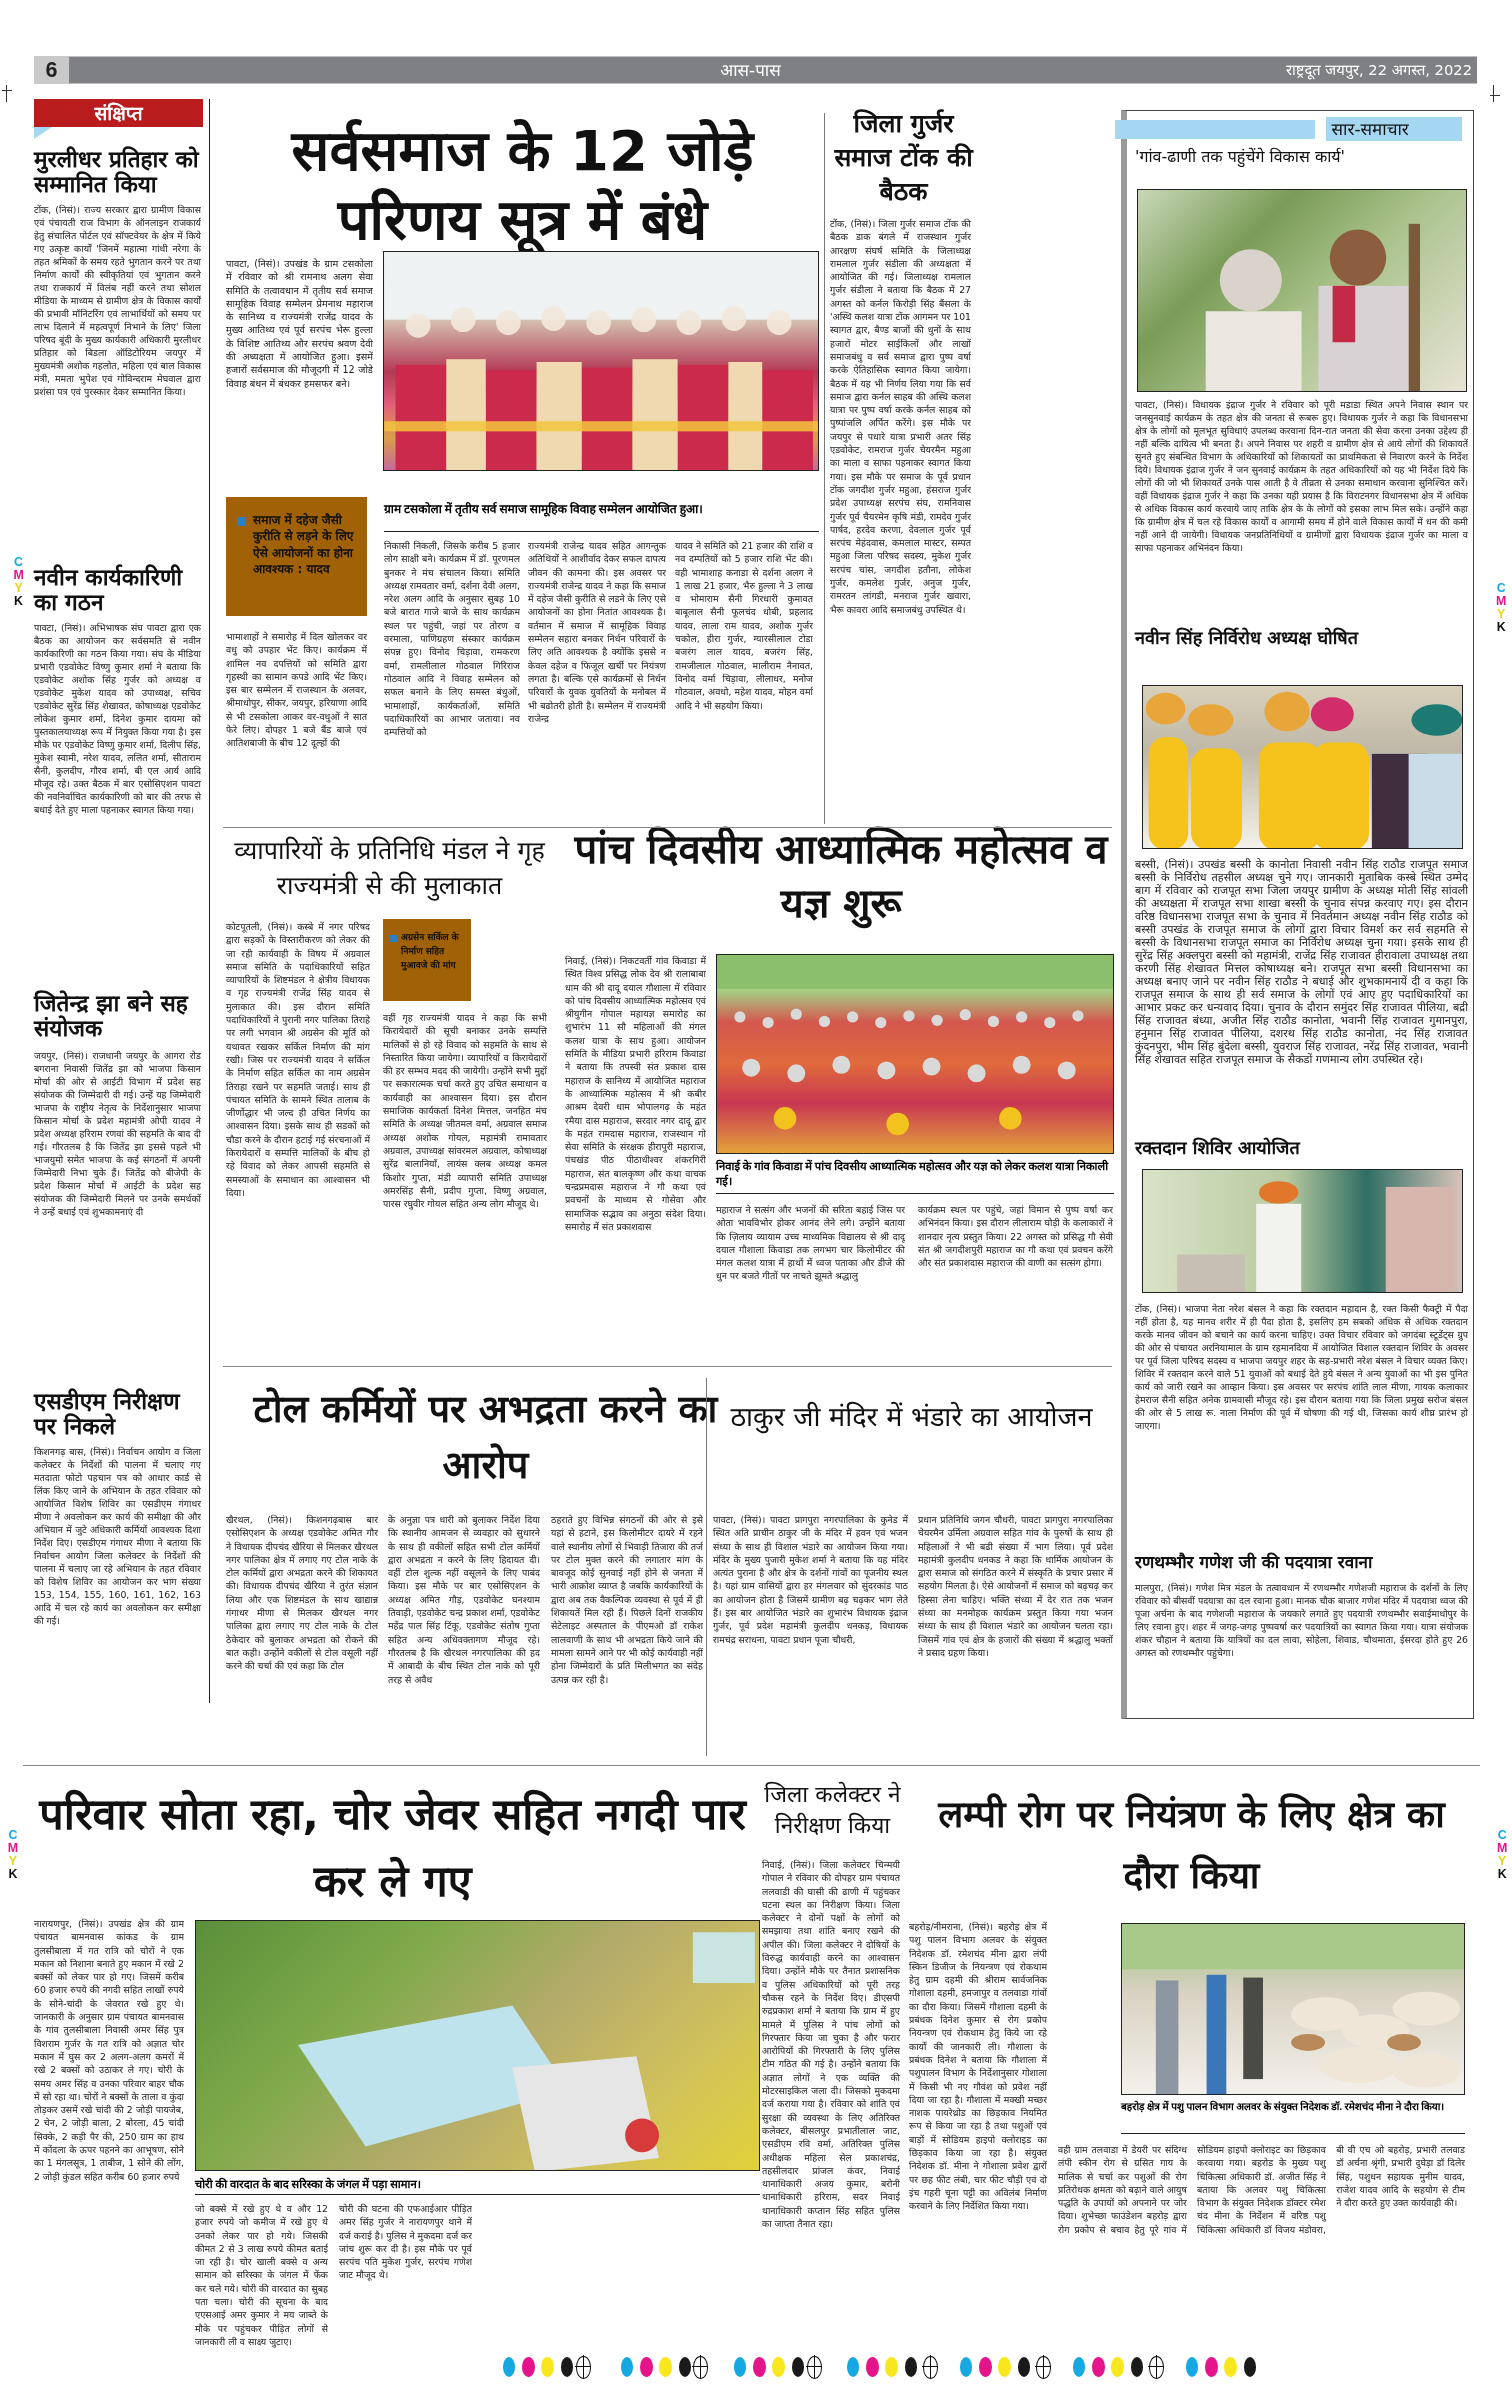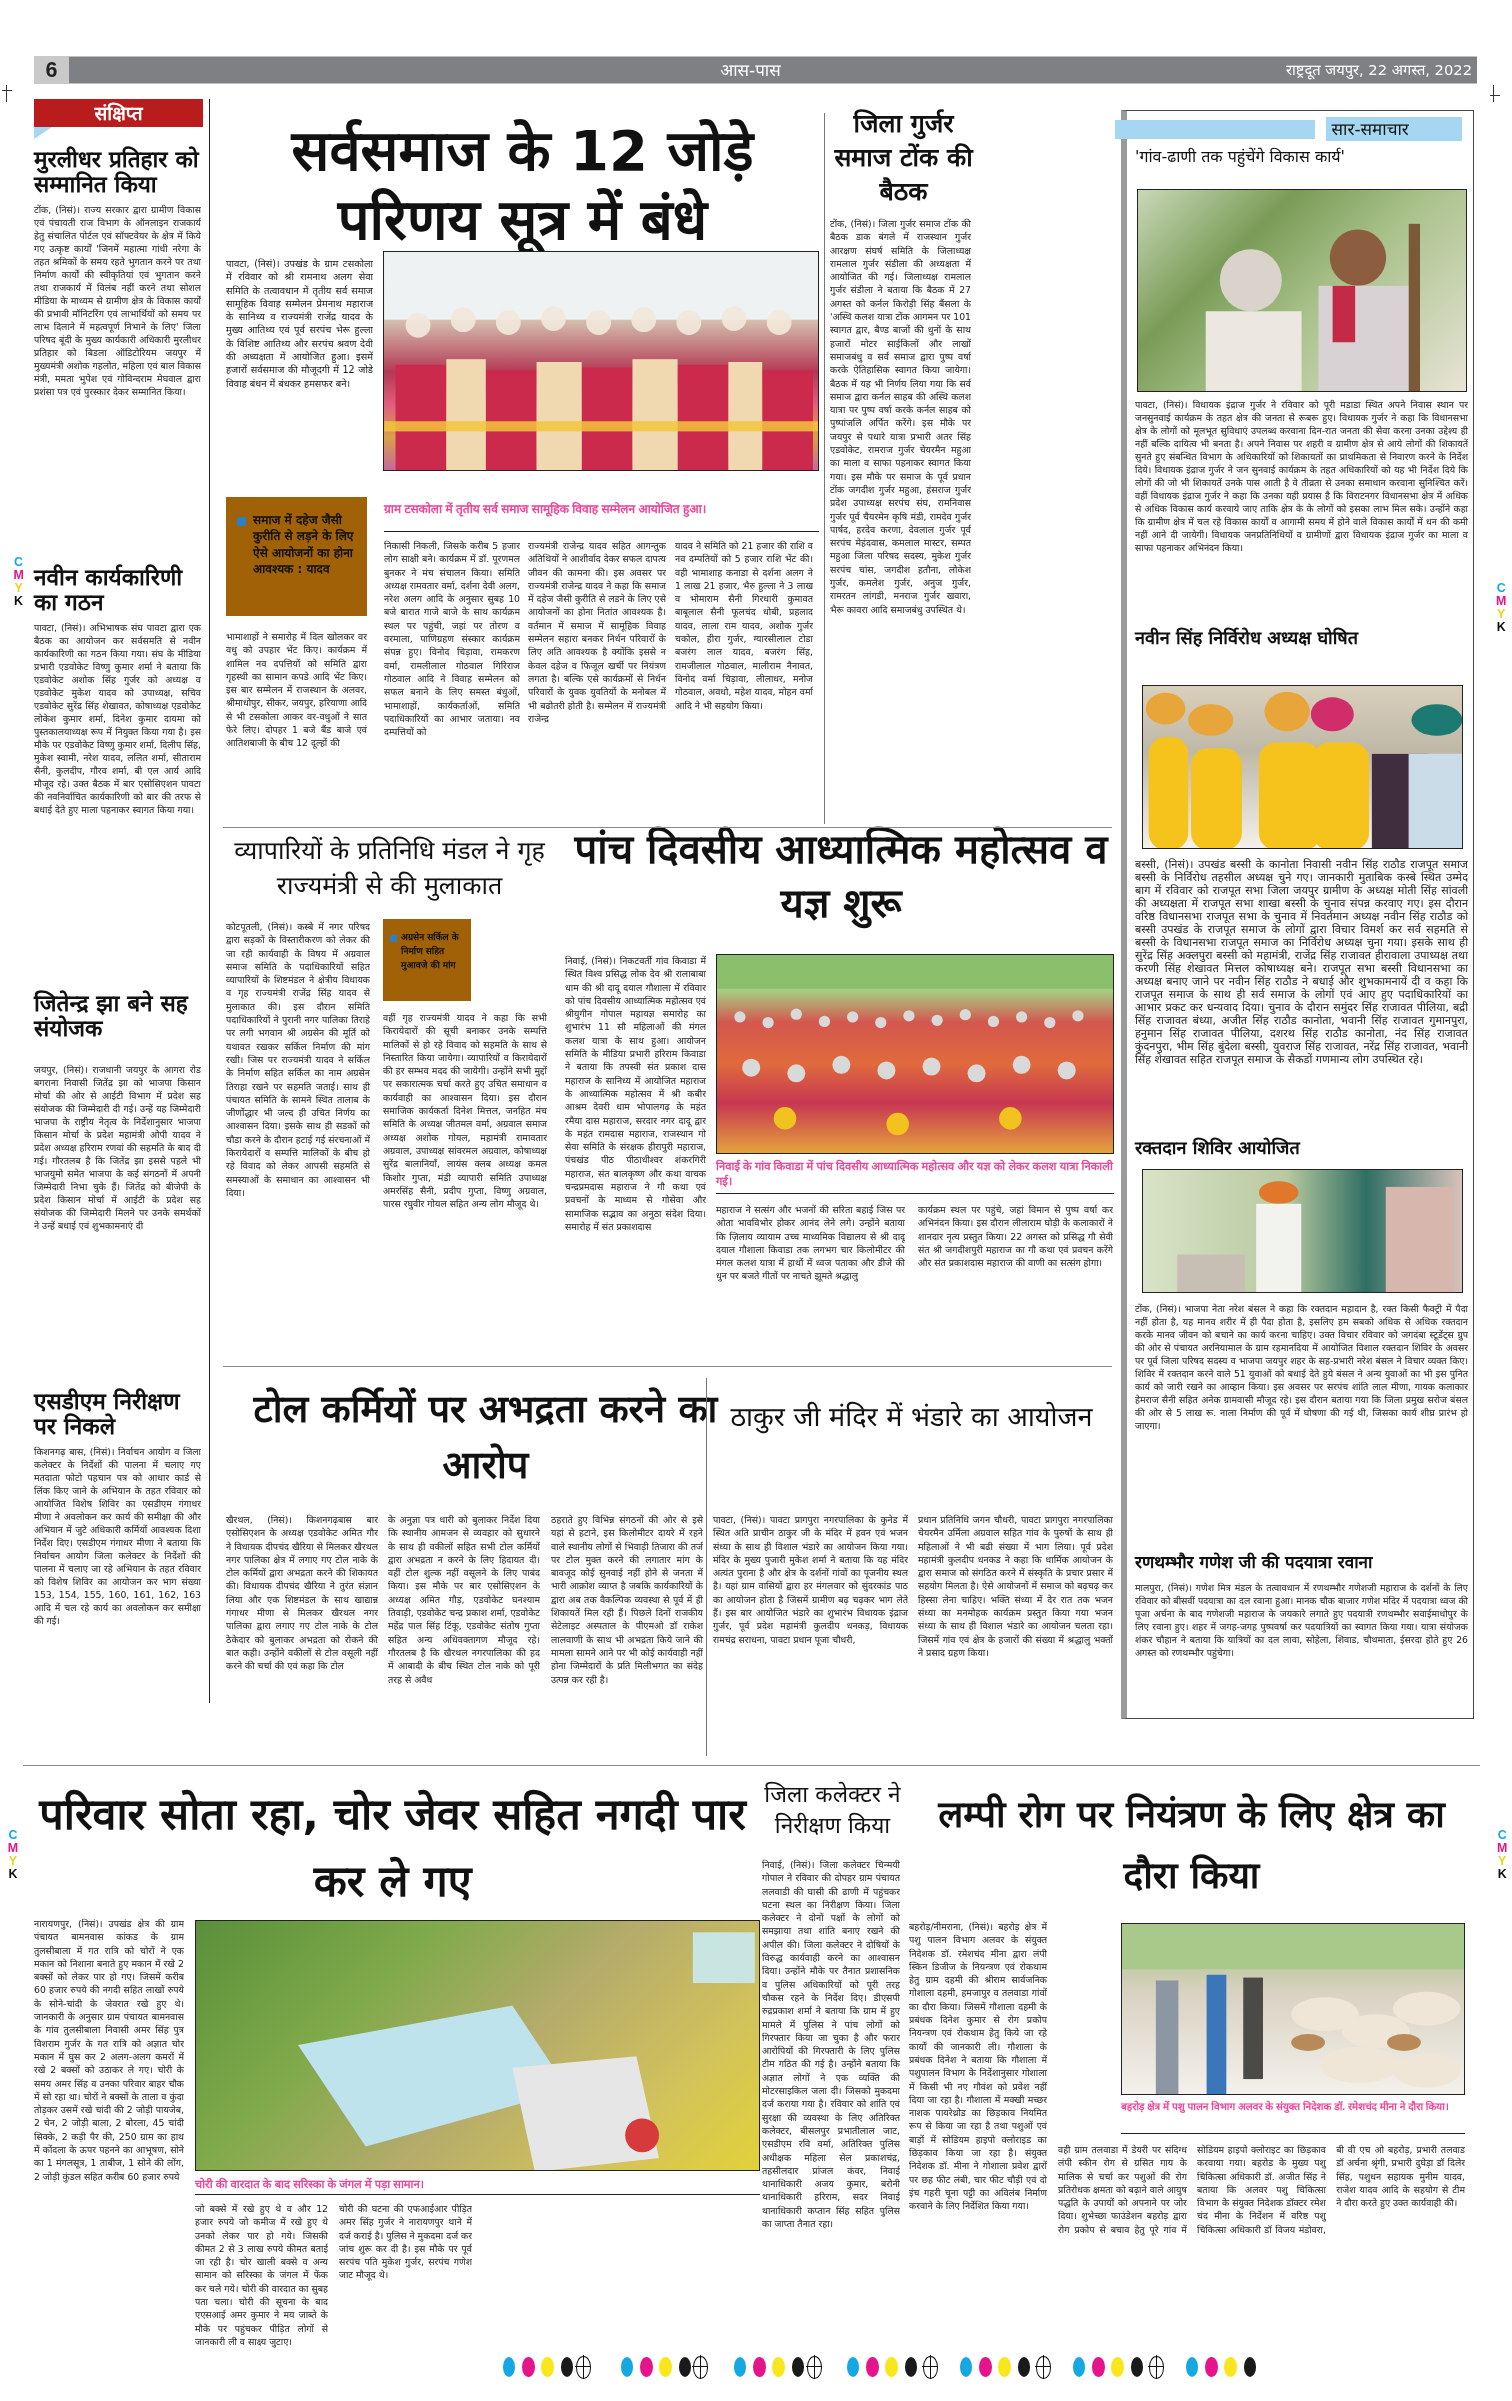--- a/index.html
+++ b/index.html
@@ -11,21 +11,21 @@
   .hdr-title{left:666px;top:56px;width:169px;height:28px;color:#fff;font:17px "DejaVu Sans",sans-serif;line-height:28px;text-align:center}
   .hdr-date{right:40px;top:56px;height:28px;color:#fff;font:14.7px "DejaVu Sans",sans-serif;line-height:28px}
   .vrule{width:1.7px;background:#222}
   .hrule{height:1.7px;background:#222}
   .tag{left:34px;top:99px;width:169px;height:28px;background:#b91c1c;color:#fff;font:bold 19px "DejaVu Sans",sans-serif;text-align:center;line-height:28px}
   .tag-tail{left:34px;top:127px;width:0;height:0;border-top:12.4px solid #a5d7f2;border-right:18px solid transparent}
   .hl{font-family:"DejaVu Sans",sans-serif;font-weight:bold;color:#111;line-height:1.12}
   .body{font-family:"DejaVu Sans",sans-serif;font-size:10px;line-height:13.6px;color:#1a1a1a;text-align:justify;overflow:hidden}
   .body b{font-weight:normal}
   .photo{border:1.1px solid #222;overflow:hidden}
-  .caption{font-family:Liberation Sans, sans-serif;font-size:12px;font-weight:bold;color:#ec4899;line-height:16px}
+  .caption{font-family:Liberation Serif, serif;font-size:12px;font-weight:bold;color:#000000;line-height:16px}
   .pullbox{background:#a16207;padding:14.7px 11.3px}
   .pullbox .sq{display:inline-block;width:9px;height:9px;background:#2b80c5;margin-right:6.8px;vertical-align:top;margin-top:5.6px}
   .pullbox .pt{display:inline-block;width:calc(100% - 18px);font:bold 15.2px/21.5px "DejaVu Sans",sans-serif;color:#111}
   .box{border:1.7px solid #444;border-left:6.8px solid #9a9a9a}
   .sar-bar{background:#a5d7f2}
   .cmyk{font:bold 12.4px/13px "Liberation Sans",sans-serif;text-align:center;width:12.4px}
   .cmyk span{display:block}
   .reg{width:12.4px;height:20.3px;border-radius:50%}
   .target{width:14.7px;height:22.6px;border:1.7px solid #111;border-radius:50%}
   .target:before{content:"";position:absolute;left:-1.7px;right:-1.7px;top:9px;height:1.1px;background:#111}
@@ -59,21 +59,21 @@
 <div class="abs" style="left:34px;top:565px;width:167px">
   <div class="hl" style="font-size:22.6px">नवीन कार्यकारिणी का गठन</div>
   <div class="body" style="margin-top:5.6px;font-size:9.3px;line-height:13px;height:356px">
     <b>पावटा, (निसं)।</b>
     <span>अभिभाषक संघ पावटा द्वारा एक बैठक का आयोजन कर सर्वसमति से नवीन कार्यकारिणी का गठन किया गया। संघ के मीडिया प्रभारी एडवोकेट विष्णु कुमार शर्मा ने बताया कि एडवोकेट अशोक सिंह गुर्जर को अध्यक्ष व एडवोकेट मुकेश यादव को उपाध्यक्ष, सचिव एडवोकेट सुरेंद्र सिंह शेखावत, कोषाध्यक्ष एडवोकेट लोकेश कुमार शर्मा, दिनेश कुमार दायमा को पुस्तकालयाध्यक्ष रूप में नियुक्त किया गया है। इस मौके पर एडवोकेट विष्णु कुमार शर्मा, दिलीप सिंह, मुकेश स्वामी, नरेश यादव, ललित शर्मा, सीताराम सैनी, कुलदीप, गौरव शर्मा, बी एल आर्य आदि मौजूद रहे। उक्त बैठक में बार एसोसिएशन पावटा की नवनिर्वाचित कार्यकारिणी को बार की तरफ से बधाई देते हुए माला पहनाकर स्वागत किया गया।</span>
   </div>
 </div>
 
 <div class="abs" style="left:34px;top:991px;width:167px">
   <div class="hl" style="font-size:22.6px">जितेन्द्र झा बने सह संयोजक</div>
-  <div class="body" style="margin-top:21px;font-size:9.3px;line-height:13px;height:299px">
+  <div class="body" style="margin-top:7px;font-size:9.3px;line-height:13px;height:299px">
     <b>जयपुर, (निसं)।</b>
     <span>राजधानी जयपुर के आगरा रोड बगराना निवासी जितेंद्र झा को भाजपा किसान मोर्चा की ओर से आईटी विभाग में प्रदेश सह संयोजक की जिम्मेदारी दी गई। उन्हें यह जिम्मेदारी भाजपा के राष्ट्रीय नेतृत्व के निर्देशानुसार भाजपा किसान मोर्चा के प्रदेश महामंत्री ओपी यादव ने प्रदेश अध्यक्ष हरिराम रणवां की सहमति के बाद दी गई। गौरतलब है कि जितेंद्र झा इससे पहले भी भाजयुमो समेत भाजपा के कई संगठनों में अपनी जिम्मेदारी निभा चुके हैं। जितेंद्र को बीजेपी के प्रदेश किसान मोर्चा में आईटी के प्रदेश सह संयोजक की जिम्मेदारी मिलने पर उनके समर्थकों ने उन्हें बधाई एवं शुभकामनाएं दी</span>
   </div>
 </div>
 
 <div class="abs" style="left:34px;top:1389px;width:167px">
   <div class="hl" style="font-size:22.6px">एसडीएम निरीक्षण पर निकले</div>
   <div class="body" style="margin-top:5.6px;font-size:9.3px;line-height:13px;height:254px">
     <b>किशनगढ़ बास, (निसं)।</b>
     <span>निर्वाचन आयोग व जिला कलेक्टर के निर्देशों की पालना में चलाए गए मतदाता फोटो पहचान पत्र को आधार कार्ड से लिंक किए जाने के अभियान के तहत रविवार को आयोजित विशेष शिविर का एसडीएम गंगाधर मीणा ने अवलोकन कर कार्य की समीक्षा की और अभियान में जुटे अधिकारी कर्मियों आवश्यक दिशा निर्देश दिए। एसडीएम गंगाधर मीणा ने बताया कि निर्वाचन आयोग जिला कलेक्टर के निर्देशों की पालना में चलाए जा रहे अभियान के तहत रविवार को विशेष शिविर का आयोजन कर भाग संख्या 153, 154, 155, 160, 161, 162, 163 आदि में चल रहे कार्य का अवलोकन कर समीक्षा की गई।</span>

